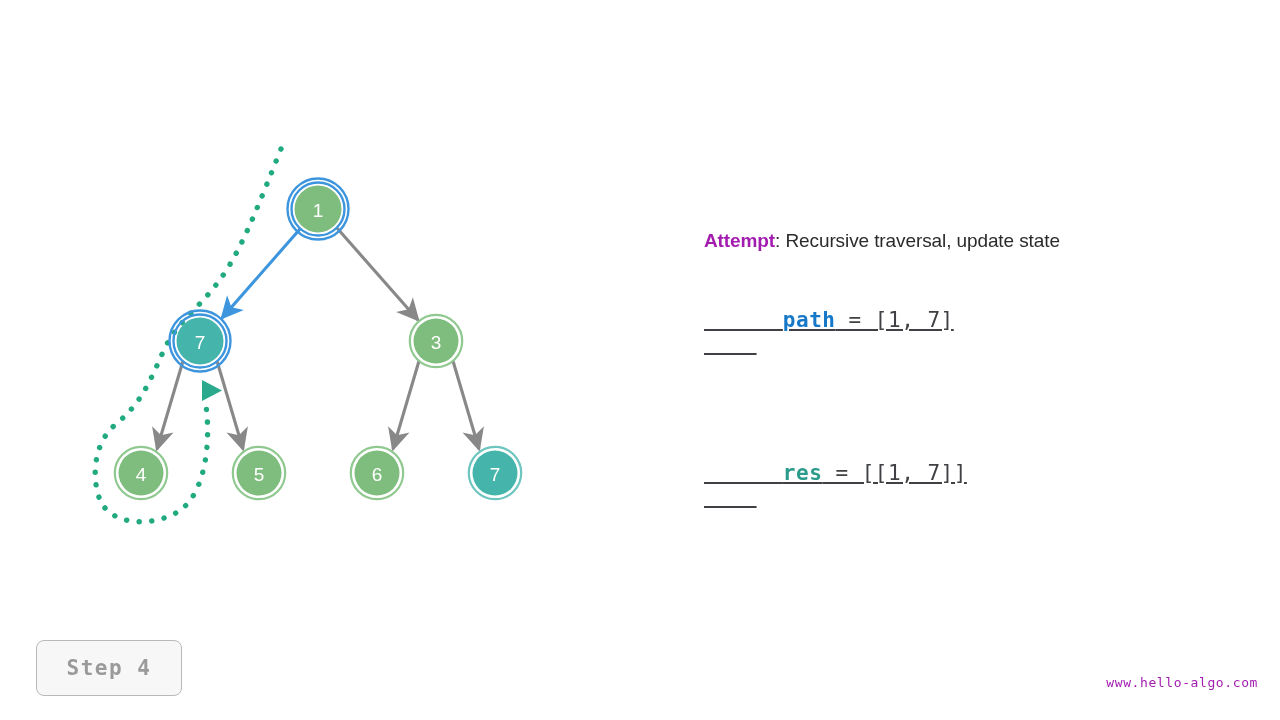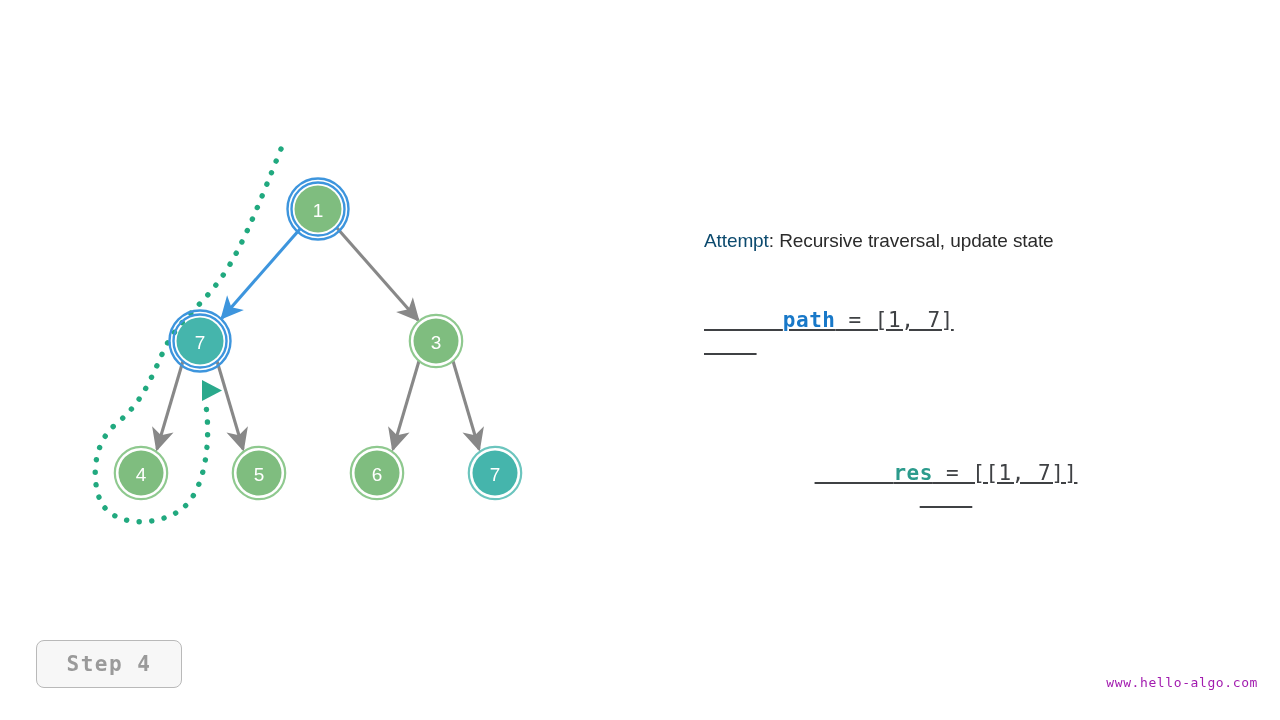--- a/index.html
+++ b/index.html
@@ -56,46 +56,46 @@
     line-height: 1.35;
     padding: 6px 16px;
     border-radius: 8px;
     white-space: nowrap;
     letter-spacing: -0.1px;
   }
   .legend-line.highlight {
     background: #e3e3e3;
   }
   .legend-line b {
-    font-weight: normal;
-    color: #0c4a6e;
+    font-weight: bold;
+    color: #a21caf;
   }
 
   .code-line {
     font-family: "DejaVu Sans Mono", "Liberation Mono", monospace;
     font-size: 21px;
     letter-spacing: 0.5px;
     color: #3f4144;
     padding-left: 16px;
     white-space: pre;
     text-decoration: underline;
   }
   #code-path-row { margin-top: 24px; }
-  #code-res-row  { margin-top: 81px; text-align: center; }
+  #code-res-row  { margin-top: 81px; }
 
   .var-path { color: #1878c8; font-weight: bold; }
   .var-res  { color: #2b9b8c; font-weight: bold; }
 
   
   #step-badge {
     position: absolute;
     left: 36px;
     top: 640px;
     width: 146px;
-    height: 48px;
+    height: 56px;
     box-sizing: border-box;
     border: 1px solid #b9b9b9;
     border-radius: 8px;
     background: #f7f7f7;
     display: flex;
     align-items: center;
     justify-content: center;
   }
   #step-badge-label {
     font-family: "DejaVu Sans Mono", "Liberation Mono", monospace;

